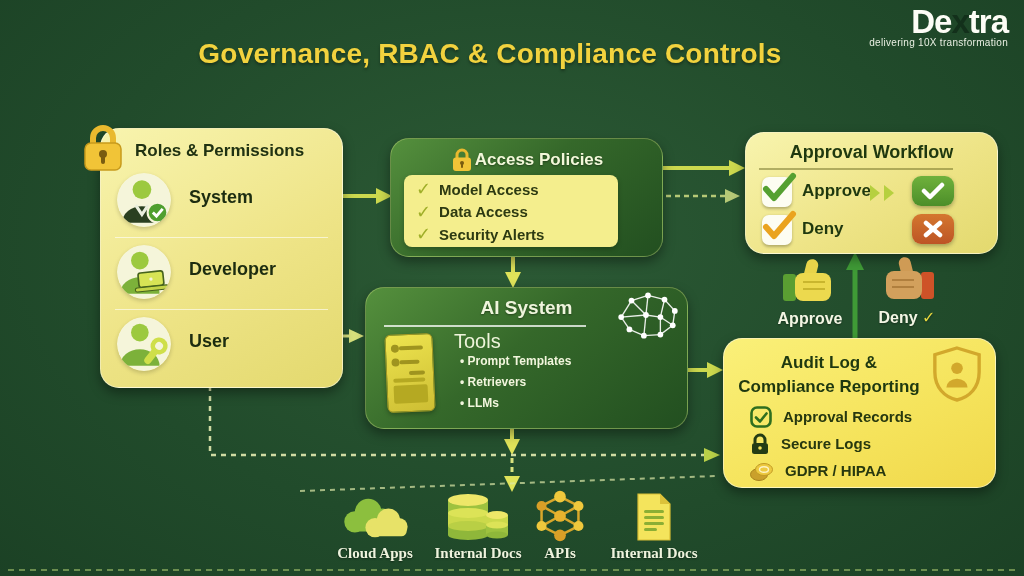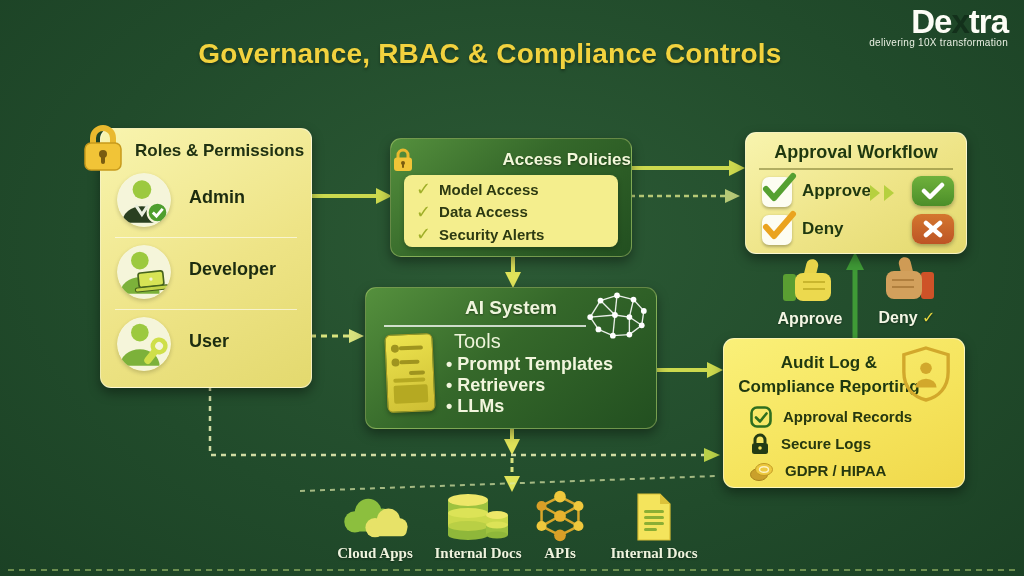--- a/index.html
+++ b/index.html
@@ -13,41 +13,41 @@
   .main-title{
     left:140px;top:38px;width:700px;text-align:center;
     font-size:28px;font-weight:800;letter-spacing:.2px;color:#f2d23e;
     text-shadow:0 2px 3px rgba(0,0,0,.35);
   }
   .logo{right:16px;top:4px;text-align:right;}
   .logo-text{font-size:33px;font-weight:800;color:#fdfdf6;letter-spacing:-1px;line-height:36px;}
   .logo-text .logo-x{color:#13301b;}
   .logo-tagline{font-size:10px;color:#e9efe2;letter-spacing:.3px;margin-top:-3px;}
   
-  .panel{position:absolute;border-radius:11px;box-shadow:0 5px 12px rgba(0,0,0,.38);z-index:2;}
+  .panel{position:absolute;border-radius:19px;box-shadow:0 5px 12px rgba(0,0,0,.38);z-index:2;padding-left:31px;}
   .panel-yellow{background:linear-gradient(150deg,#f8f4ae 0%,#eee487 55%,#e3d96e 100%);border:1px solid rgba(255,255,255,.45);}
   .panel-green{background:linear-gradient(140deg,#55903d 0%,#35682a 45%,#224f20 100%);border:1px solid rgba(225,240,140,.35);}
   
   .roles-title{left:34px;top:12px;font-size:17px;font-weight:800;color:#203212;}
   .role-row{position:absolute;left:0;width:100%;height:64px;}
   .avatar{position:absolute;left:16px;top:4px;width:54px;height:54px;border-radius:50%;overflow:hidden;box-shadow:0 2px 4px rgba(0,0,0,.18);}
   .role-label{position:absolute;left:88px;top:18px;font-size:18px;font-weight:800;color:#1c2c10;}
   .role-sep{position:absolute;left:14px;right:14px;height:1px;background:rgba(255,255,255,.6);}
   
-  .access-head{left:0;top:7px;width:100%;display:flex;align-items:center;justify-content:space-between;gap:1px;}
+  .access-head{left:0;top:7px;width:100%;display:flex;align-items:center;justify-content:center;gap:1px;}
   .access-title{font-size:17px;font-weight:800;color:#f3f8da;text-shadow:0 1px 2px rgba(0,0,0,.4);}
   .access-inner{left:13px;top:36px;width:214px;height:72px;background:#f4ee8d;border-radius:8px;box-shadow:0 2px 5px rgba(0,0,0,.25);padding:3px 0 0 12px;box-sizing:border-box;}
   .check-item{display:flex;align-items:center;gap:8px;height:22.5px;font-size:15px;font-weight:800;color:#2d3a12;}
   .check-glyph{font-family:"DejaVu Sans","Liberation Sans",sans-serif;color:#9fae28;font-size:18px;font-weight:800;line-height:18px;}
   
   .ai-title{left:0;top:9px;width:100%;text-align:center;font-size:19px;font-weight:800;color:#eff5dc;text-shadow:0 1px 2px rgba(0,0,0,.4);}
   .ai-underline{left:18px;top:37px;width:202px;height:1.5px;background:rgba(255,255,255,.75);}
   .ai-doc{left:20px;top:46px;width:46px;height:76px;transform:rotate(-2.5deg);background:linear-gradient(160deg,#eee44f,#cdbe33);border:1.5px solid #a69a24;border-radius:6px;box-shadow:0 2px 5px rgba(0,0,0,.3);}
   .ai-tools-title{left:88px;top:42px;font-size:20px;font-weight:400;color:#eef4da;}
-  .ai-item{position:absolute;left:80px;font-size:18px;font-weight:700;color:#f2f6dd;text-align:right;}
+  .ai-item{position:absolute;left:94px;font-size:12px;font-weight:700;color:#f2f6dd;text-align:right;}
   .ai-item::before{content:"•  ";color:#f2f6dd;}
   
   .apv-title{left:0;top:9px;width:100%;text-align:center;font-size:18px;font-weight:800;color:#1f380f;}
   .apv-underline{left:13px;top:35px;width:194px;height:1.5px;background:rgba(95,95,25,.45);}
   .apv-row{position:absolute;left:0;width:100%;height:36px;}
   .apv-checkbox{position:absolute;left:16px;top:2px;width:30px;height:30px;background:#fdfdf2;border-radius:7px;box-shadow:0 1.5px 3px rgba(0,0,0,.25);}
   .apv-check-svg{position:absolute;left:-2px;top:-6px;overflow:visible;}
   .apv-label{position:absolute;left:56px;top:6px;font-size:17px;font-weight:800;color:#1f380f;}
   .apv-btn{position:absolute;left:166px;top:1px;width:42px;height:30px;border-radius:9px;box-shadow:0 2px 4px rgba(0,0,0,.3);display:flex;align-items:center;justify-content:center;}
   .btn-approve{background:linear-gradient(180deg,#6fb13c,#4c8e29);}
@@ -149,21 +149,21 @@
       <div class="avatar">
         <svg width="54" height="54" viewBox="0 0 52 52">
           <circle cx="26" cy="26" r="26" fill="#f5f5da"></circle>
           <circle cx="24" cy="16" r="9" fill="#9cc93f"></circle>
           <path d="M5 48 a19 16 0 0 1 38 0 Z" fill="#2a3f20"></path>
           <path d="M18 31 l6 9 6-9" fill="none" stroke="#e9eedd" stroke-width="3"></path>
           <circle cx="39" cy="38" r="9.5" fill="#4f9f2f" stroke="#f5f5da" stroke-width="2"></circle>
           <polyline points="34.5,38 38,41.5 44,34.5" fill="none" stroke="#fff" stroke-width="2.8"></polyline>
         </svg>
       </div>
-      <div class="role-label">Admin</div>
+      <div class="role-label">System</div>
     </div>
     <div class="role-sep" style="top:108px;"></div>
     <div class="role-row" style="top:112px;">
       <div class="avatar">
         <svg width="54" height="54" viewBox="0 0 52 52">
           <circle cx="26" cy="26" r="26" fill="#f5f5da"></circle>
           <circle cx="22" cy="15" r="8.5" fill="#9cc93f"></circle>
           <path d="M3 47 a19 16 0 0 1 38 0 Z" fill="#7cb13a"></path>
           <g transform="rotate(-6 32 36)">
             <rect x="21" y="26" width="24" height="14" rx="2.5" fill="#d7e455" stroke="#46631d" stroke-width="1.6"></rect>

